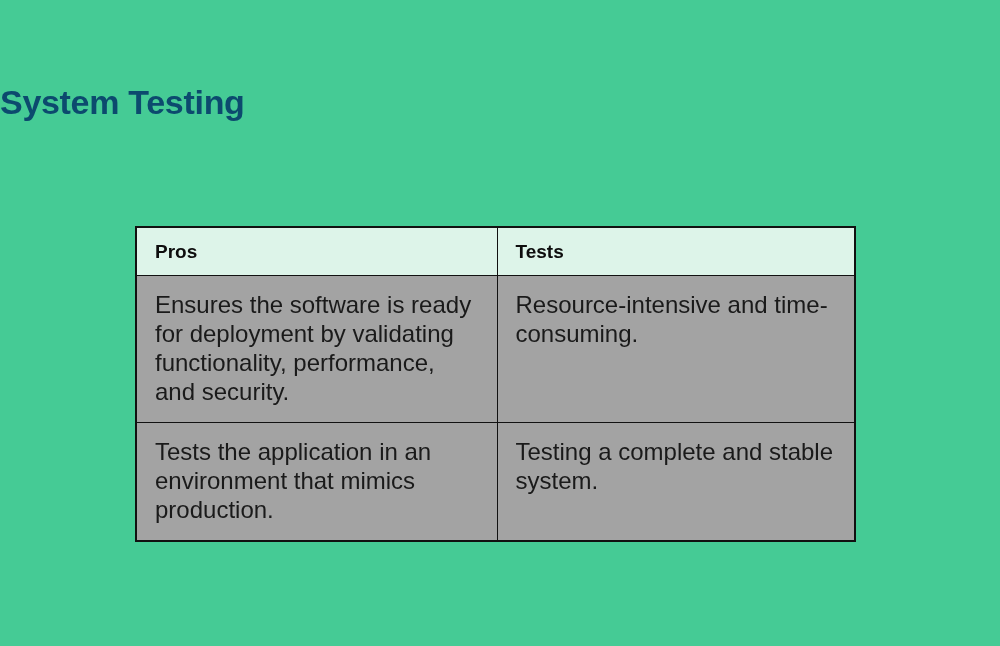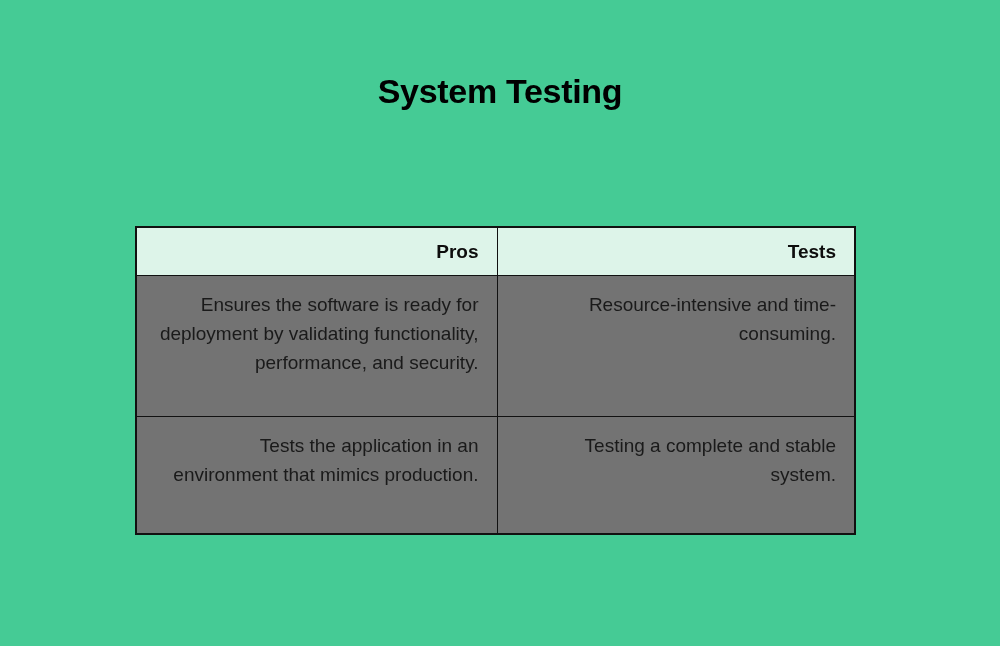--- a/index.html
+++ b/index.html
@@ -14,62 +14,62 @@
     overflow: hidden;
   }
   .slide {
     position: relative;
     width: 1000px;
     height: 646px;
     box-sizing: border-box;
   }
   .page-title {
     position: absolute;
-    top: 70px;
+    top: 81px;
     left: 0;
     width: 1000px;
-    text-align: center;
+    text-align: left;
     font-size: 34px;
     font-weight: bold;
-    color: #000000;
+    color: #0c4a6e;
     letter-spacing: -0.3px;
     line-height: 42px;
   }
   .proscons-table {
     position: absolute;
     left: 135px;
     top: 226px;
     width: 719px;
     border-collapse: collapse;
     table-layout: fixed;
     background: #ffffff;
     border: 2px solid #111111;
   }
   .proscons-table col.c1 { width: 361px; }
   .proscons-table col.c2 { width: 358px; }
   .proscons-table th,
   .proscons-table td {
     border: 1px solid #111111;
     vertical-align: top;
-    text-align: right;
+    text-align: left;
     padding: 14px 18px 16px 18px;
   }
   .proscons-table thead th {
     background: #ddf4e9;
     font-size: 19px;
     font-weight: bold;
     color: #0d0d0d;
     line-height: 22px;
     padding-top: 13px;
     padding-bottom: 12px;
     height: 22px;
   }
   .proscons-table tbody td {
-    background: #737373;
-    font-size: 19px;
+    background: #a3a3a3;
+    font-size: 24px;
     font-weight: normal;
     color: #1a1a1a;
     line-height: 29px;
   }
   .proscons-table tbody tr.row-1 td { height: 110px; }
   .proscons-table tbody tr.row-2 td { height: 86px; }
 </style>
 </head>
 <body>
 

